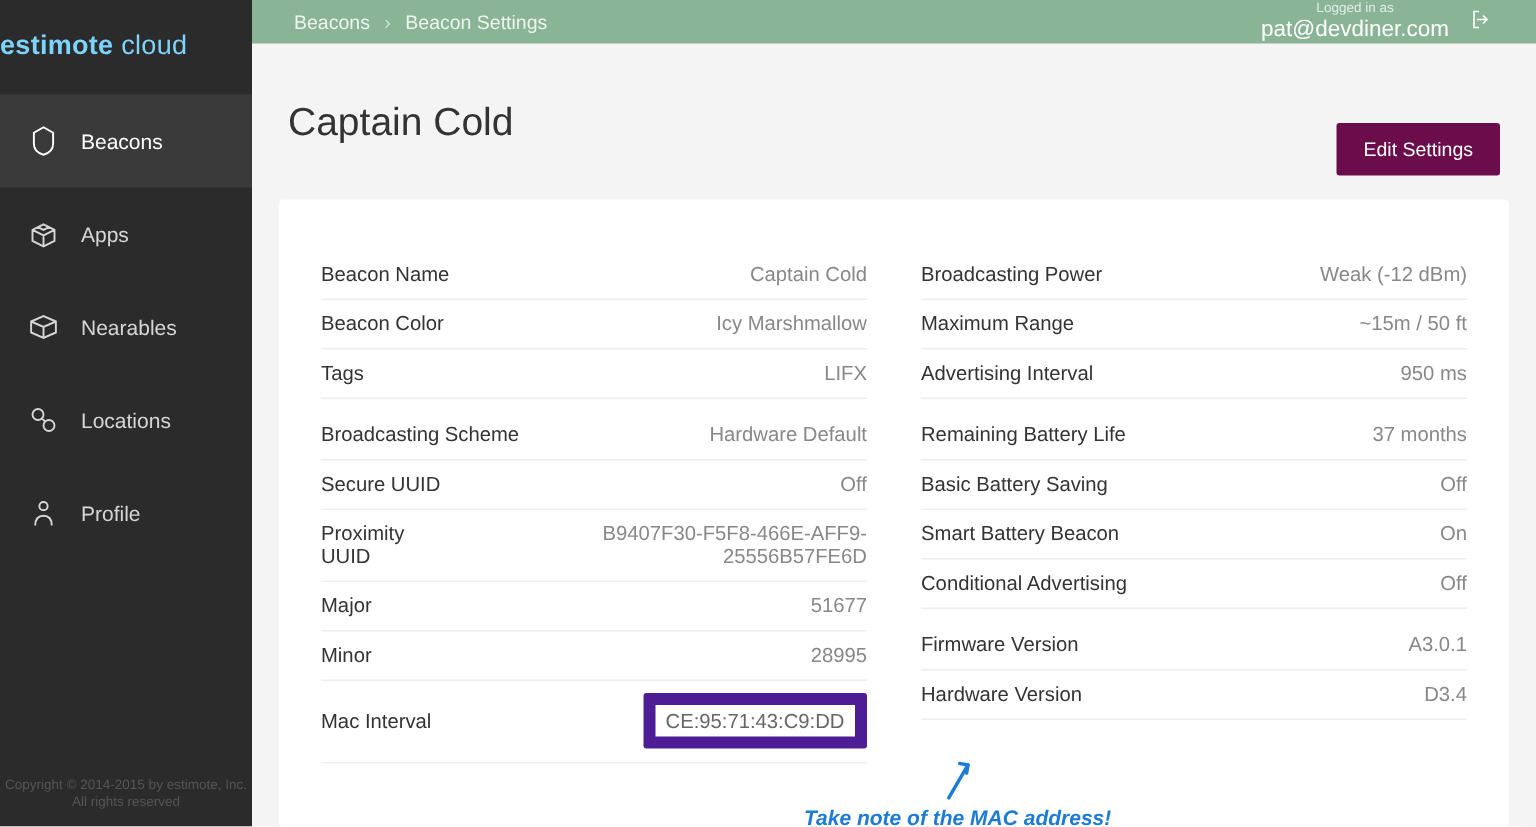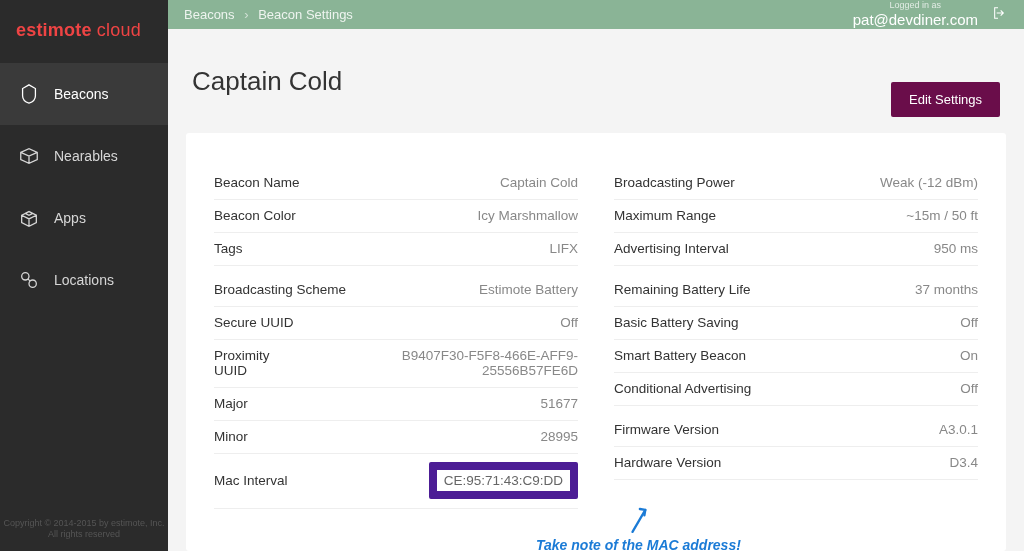--- a/index.html
+++ b/index.html
@@ -17,22 +17,22 @@
 
 .sidebar {
   width: 168px;
   background: #2b2b2b;
   color: #ccc;
   display: flex;
   flex-direction: column;
   position: relative;
 }
 .logo {
-  padding: 20px 16px 22px;
-  color: #ef4444;
+  padding: 20px 0 22px;
+  color: #7dd3fc;
   font-size: 18px;
   font-weight: 300;
   letter-spacing: 0.2px;
 }
 .logo strong { font-weight: 600; }
 .nav { display: flex; flex-direction: column; }
 .nav-item {
   display: flex;
   align-items: center;
   gap: 14px;
@@ -59,21 +59,21 @@
 
 .main { flex: 1; display: flex; flex-direction: column; background: #f4f4f4; }
 
 
 .topbar {
   background: #8ab496;
   height: 56px;
   display: flex;
   align-items: center;
   justify-content: space-between;
-  padding: 0 16px;
+  padding: 0 28px;
   color: #fff;
 }
 .breadcrumb { font-size: 13px; color: rgba(255,255,255,0.85); }
 .breadcrumb .sep { margin: 0 6px; opacity: 0.7; }
 .user-area { display: flex; align-items: center; gap: 14px; }
 .user-block { text-align: center; line-height: 1.2; }
 .logged-in-as { font-size: 9px; opacity: 0.75; }
 .user-email { font-size: 15px; font-weight: 400; }
 .logout-icon svg { width: 16px; height: 16px; stroke: #fff; fill: none; stroke-width: 1.6; }
 
@@ -154,42 +154,51 @@
         <span class="nav-icon">
           <svg viewBox="0 0 24 24">
               <path d="M12 2 L19 6 L19 14 Q19 20 12 22 Q5 20 5 14 L5 6 Z"></path>
             </svg>
         </span>
         <span>Beacons</span>
       </div>
       <div class="nav-item">
         <span class="nav-icon">
           <svg viewBox="0 0 24 24">
+              <path d="M4 9 L12 5 L20 9 L20 17 L12 21 L4 17 Z M4 9 L12 13 L20 9 M12 13 L12 21 M8 7 L12 5 L16 7 L12 9 Z"></path>
+            </svg>
+        </span>
+        <span>Apps</span>
+      </div>
+      <div class="nav-item">
+        <span class="nav-icon">
+          <svg viewBox="0 0 24 24">
               <path d="M3 8 L12 4 L21 8 L21 16 L12 20 L3 16 Z M3 8 L12 12 L21 8 M12 12 L12 20"></path>
             </svg>
         </span>
         <span>Nearables</span>
-      </div>
-      <div class="nav-item">
-        <span class="nav-icon">
-          <svg viewBox="0 0 24 24">
-              <path d="M4 9 L12 5 L20 9 L20 17 L12 21 L4 17 Z M4 9 L12 13 L20 9 M12 13 L12 21 M8 7 L12 5 L16 7 L12 9 Z"></path>
-            </svg>
-        </span>
-        <span>Apps</span>
       </div>
       <div class="nav-item">
         <span class="nav-icon">
           <svg viewBox="0 0 24 24">
               <circle cx="8" cy="8" r="4"></circle>
               <circle cx="16" cy="16" r="4"></circle>
               <path d="M11 11 L13 13"></path>
             </svg>
         </span>
         <span>Locations</span>
+      </div>
+      <div class="nav-item">
+        <span class="nav-icon">
+          <svg viewBox="0 0 24 24">
+              <circle cx="12" cy="7" r="3"></circle>
+              <path d="M6 21 Q6 14 12 14 Q18 14 18 21"></path>
+            </svg>
+        </span>
+        <span>Profile</span>
       </div>
     </nav>
     <div class="copyright">
       <div>Copyright © 2014-2015 by estimote, Inc.</div>
       <div>All rights reserved</div>
     </div>
   </aside>
 
   <main class="main">
     <div class="topbar">
@@ -228,21 +237,21 @@
               <span class="value">Icy Marshmallow</span>
             </div>
           <div class="row">
               <span class="label">Tags</span>
               <span class="value">LIFX</span>
             </div>
         </div>
         <div class="group">
           <div class="row">
               <span class="label">Broadcasting Scheme</span>
-              <span class="value">Estimote Battery</span>
+              <span class="value">Hardware Default</span>
             </div>
           <div class="row">
               <span class="label">Secure UUID</span>
               <span class="value">Off</span>
             </div>
           <div class="row">
               <span class="label">Proximity UUID</span>
               <span class="value">B9407F30-F5F8-466E-AFF9-25556B57FE6D</span>
             </div>
           <div class="row">

